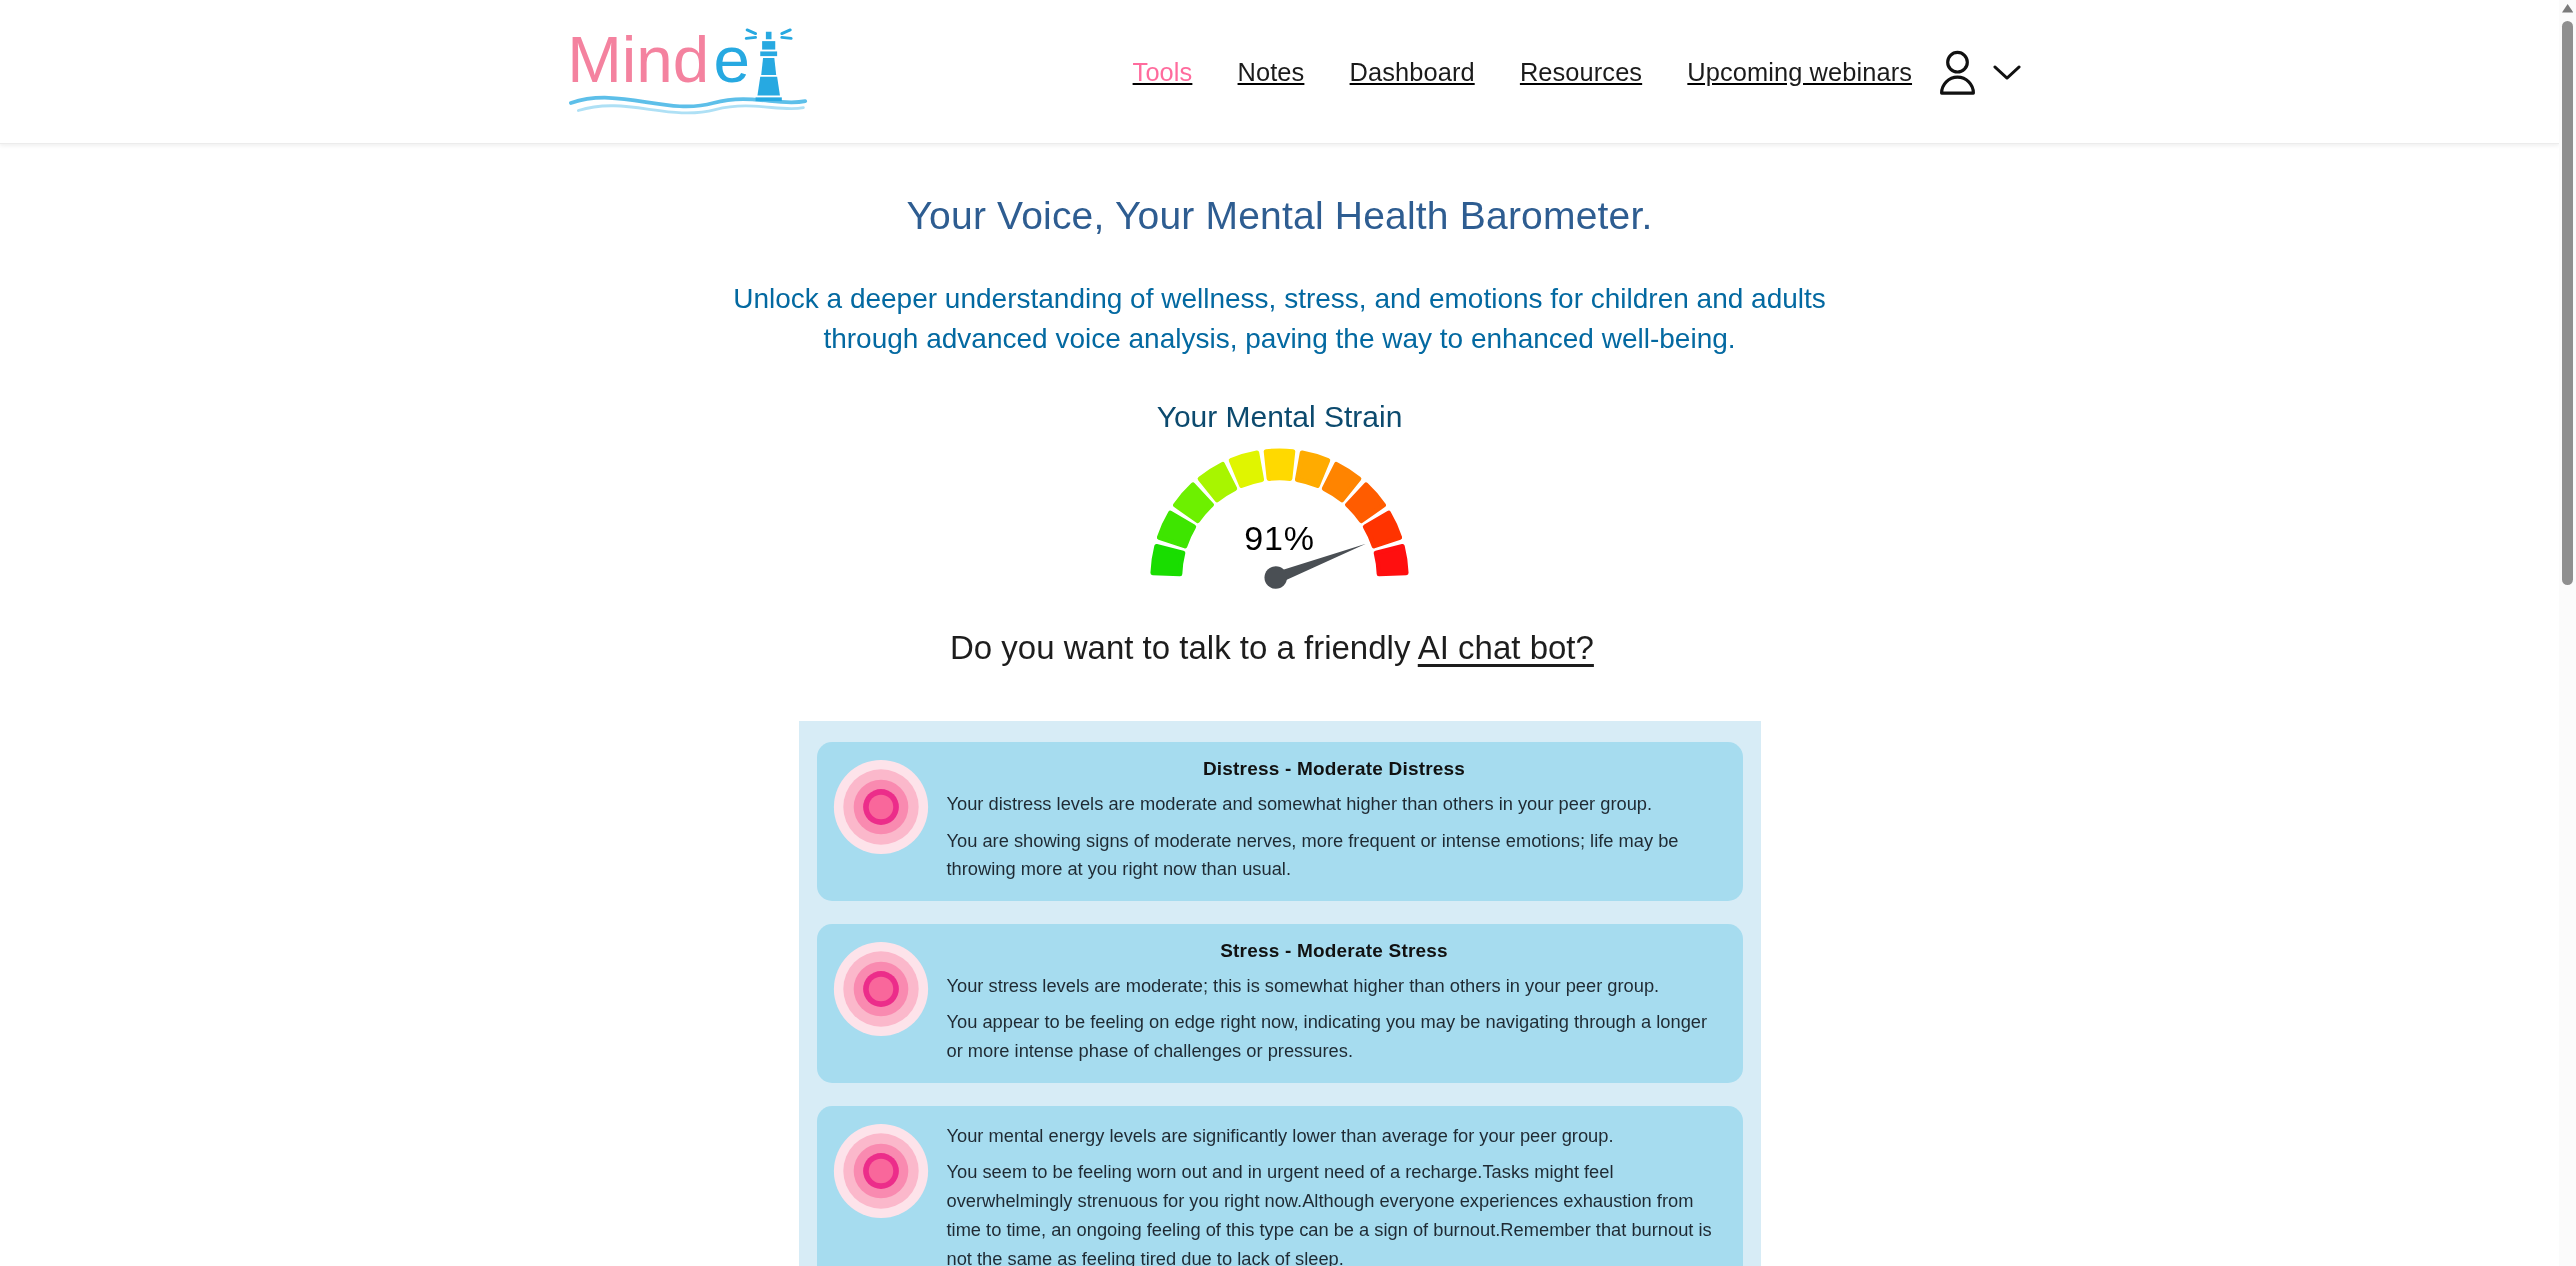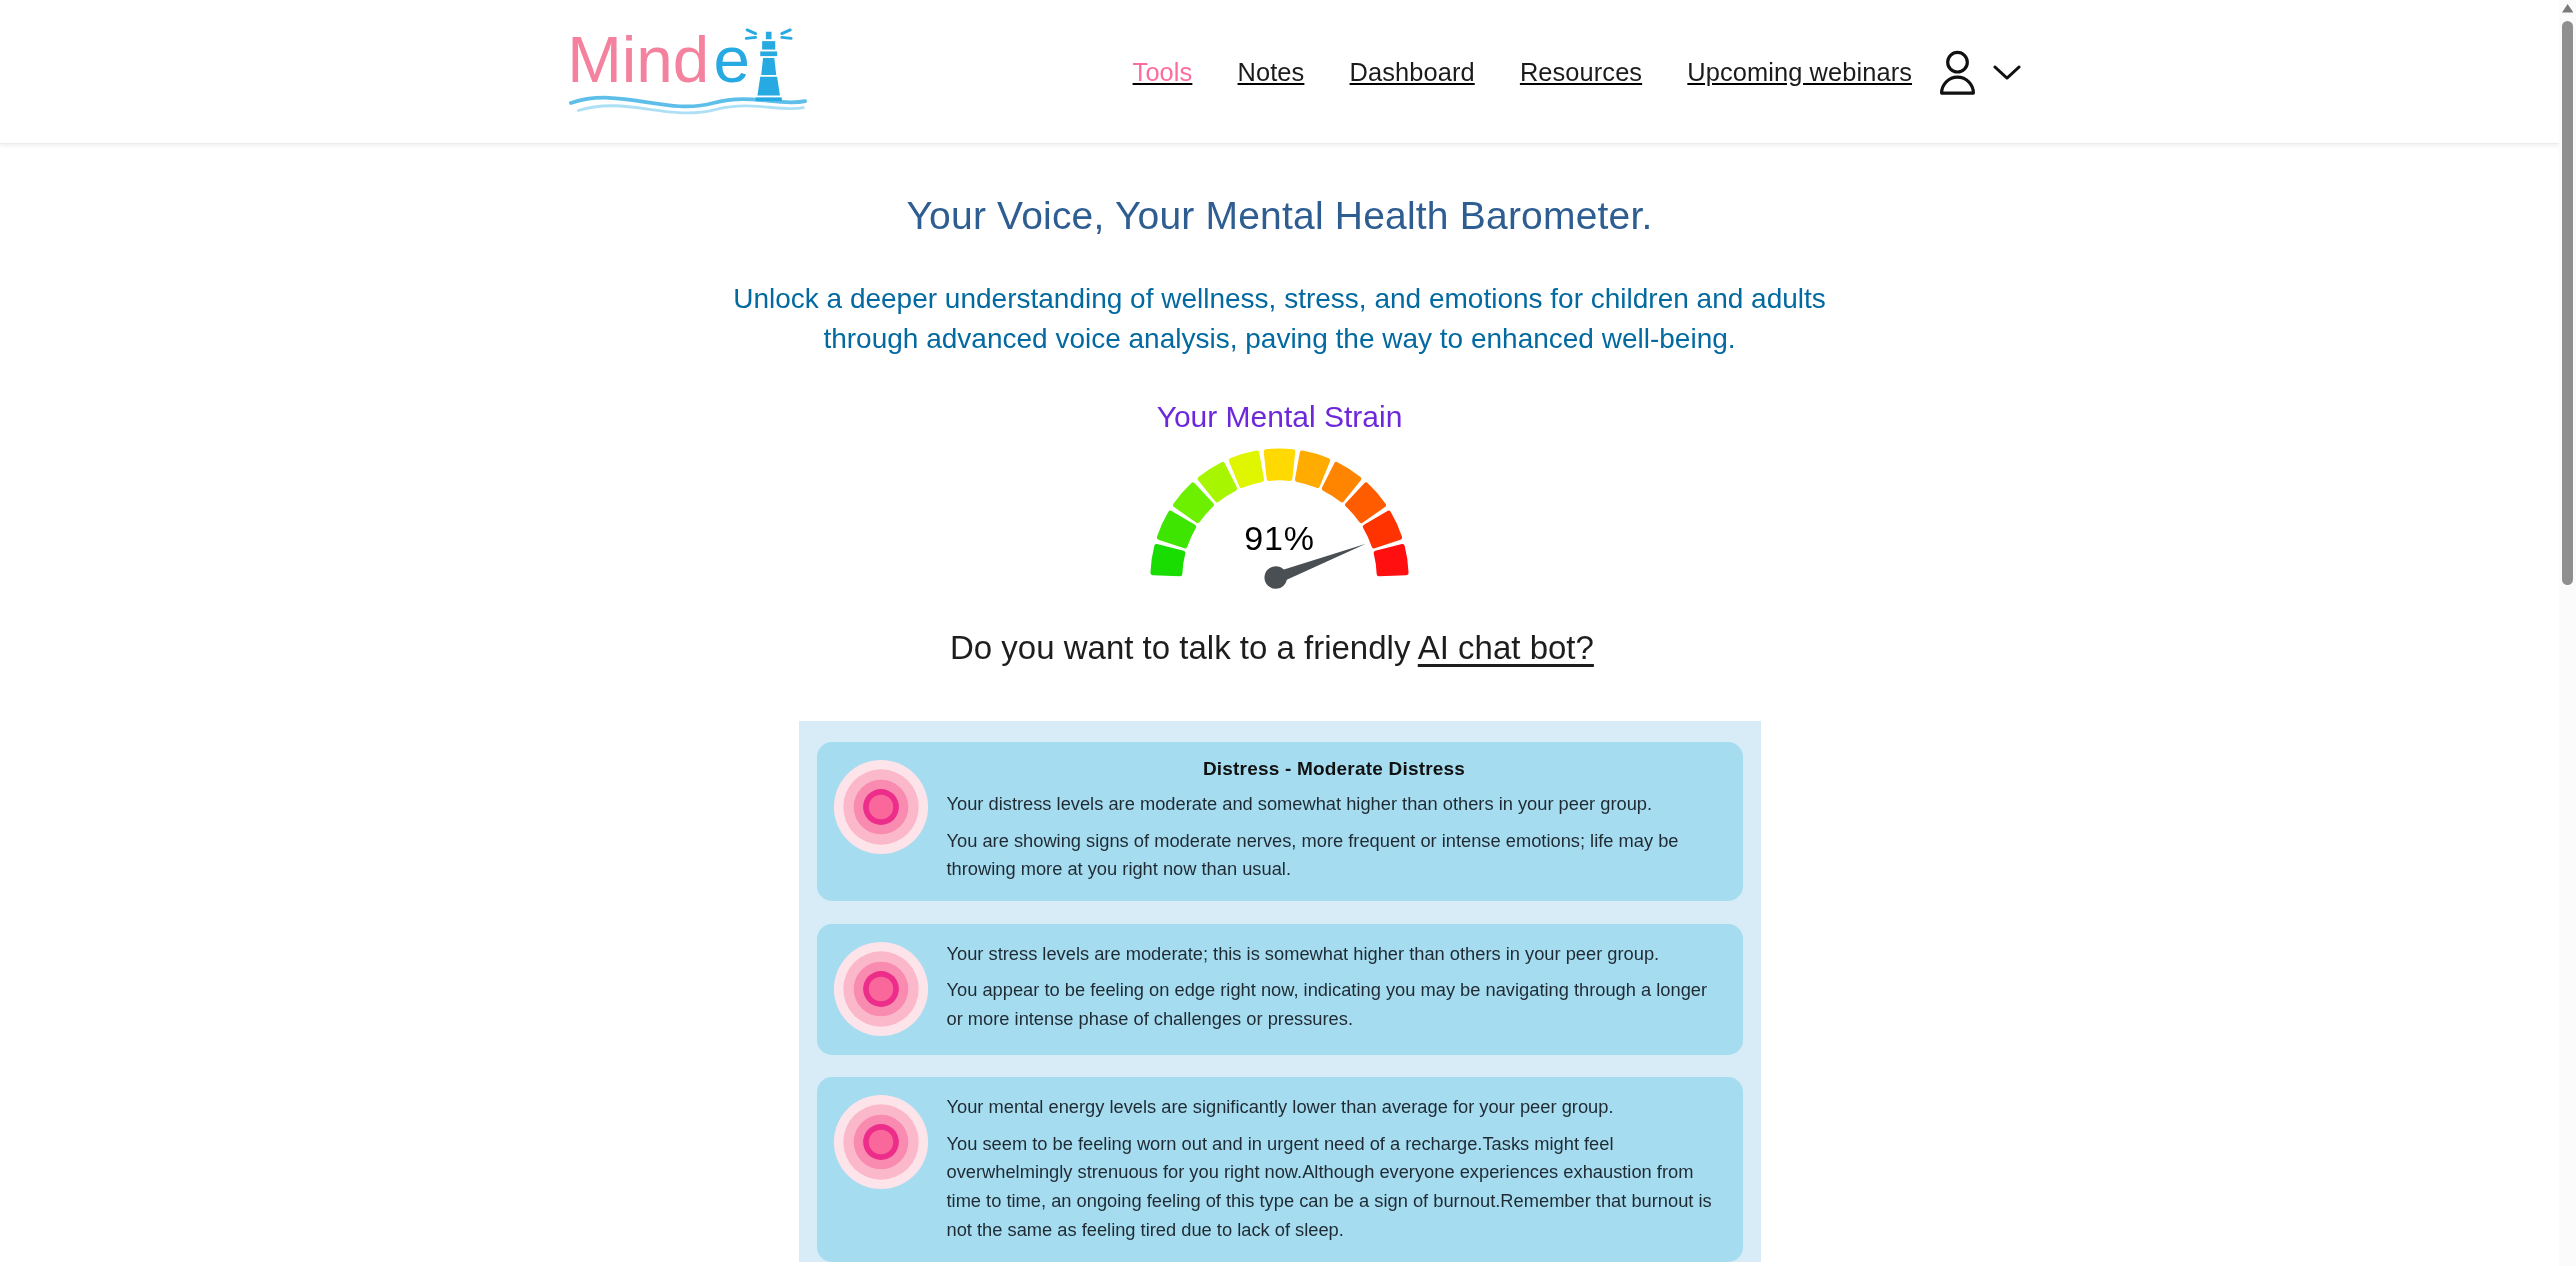--- a/index.html
+++ b/index.html
@@ -56,21 +56,21 @@
     letter-spacing:0.2px;
     text-align:center;
   }
   .subtitle {
     margin-top:41px;
     width:1110px; text-align:center;
     font-size:28px; line-height:1.44; color:#0369a1; font-weight:400;
   }
   .strain-label {
     margin-top:40px;
-    font-size:30px; color:#6d28d9; font-weight:400;
+    font-size:30px; color:#0c4a6e; font-weight:400;
     text-align:center;
   }
 
   
   .gauge-wrap {
     margin-top:13px;
     width:339px; height:155px; position:relative;
   }
   .gauge-svg { position:absolute; top:0; left:0; }
   .gauge-value {
@@ -236,20 +236,21 @@
         <div class="card-icon">
           <svg width="98" height="98" viewBox="0 0 104 104">
       <circle cx="52" cy="52" r="50" fill="#fde3ea"></circle>
       <circle cx="52" cy="52" r="40" fill="#fbb8cb"></circle>
       <circle cx="52" cy="52" r="29" fill="#f98ab0"></circle>
       <circle cx="52" cy="52" r="19" fill="#ec2d8a"></circle>
       <circle cx="52" cy="52" r="13" fill="#f9679b"></circle>
     </svg>
         </div>
         <div class="card-body">
+          <div class="card-title">Stress - Moderate Stress</div>
           <div class="card-line">Your stress levels are moderate; this is somewhat higher than others in your peer group.</div>
           <div class="card-line">You appear to be feeling on edge right now, indicating you may be navigating through a longer or more intense phase of challenges or pressures.</div>
         </div>
       </div>
       <div class="result-card">
         <div class="card-icon">
           <svg width="98" height="98" viewBox="0 0 104 104">
       <circle cx="52" cy="52" r="50" fill="#fde3ea"></circle>
       <circle cx="52" cy="52" r="40" fill="#fbb8cb"></circle>
       <circle cx="52" cy="52" r="29" fill="#f98ab0"></circle>

